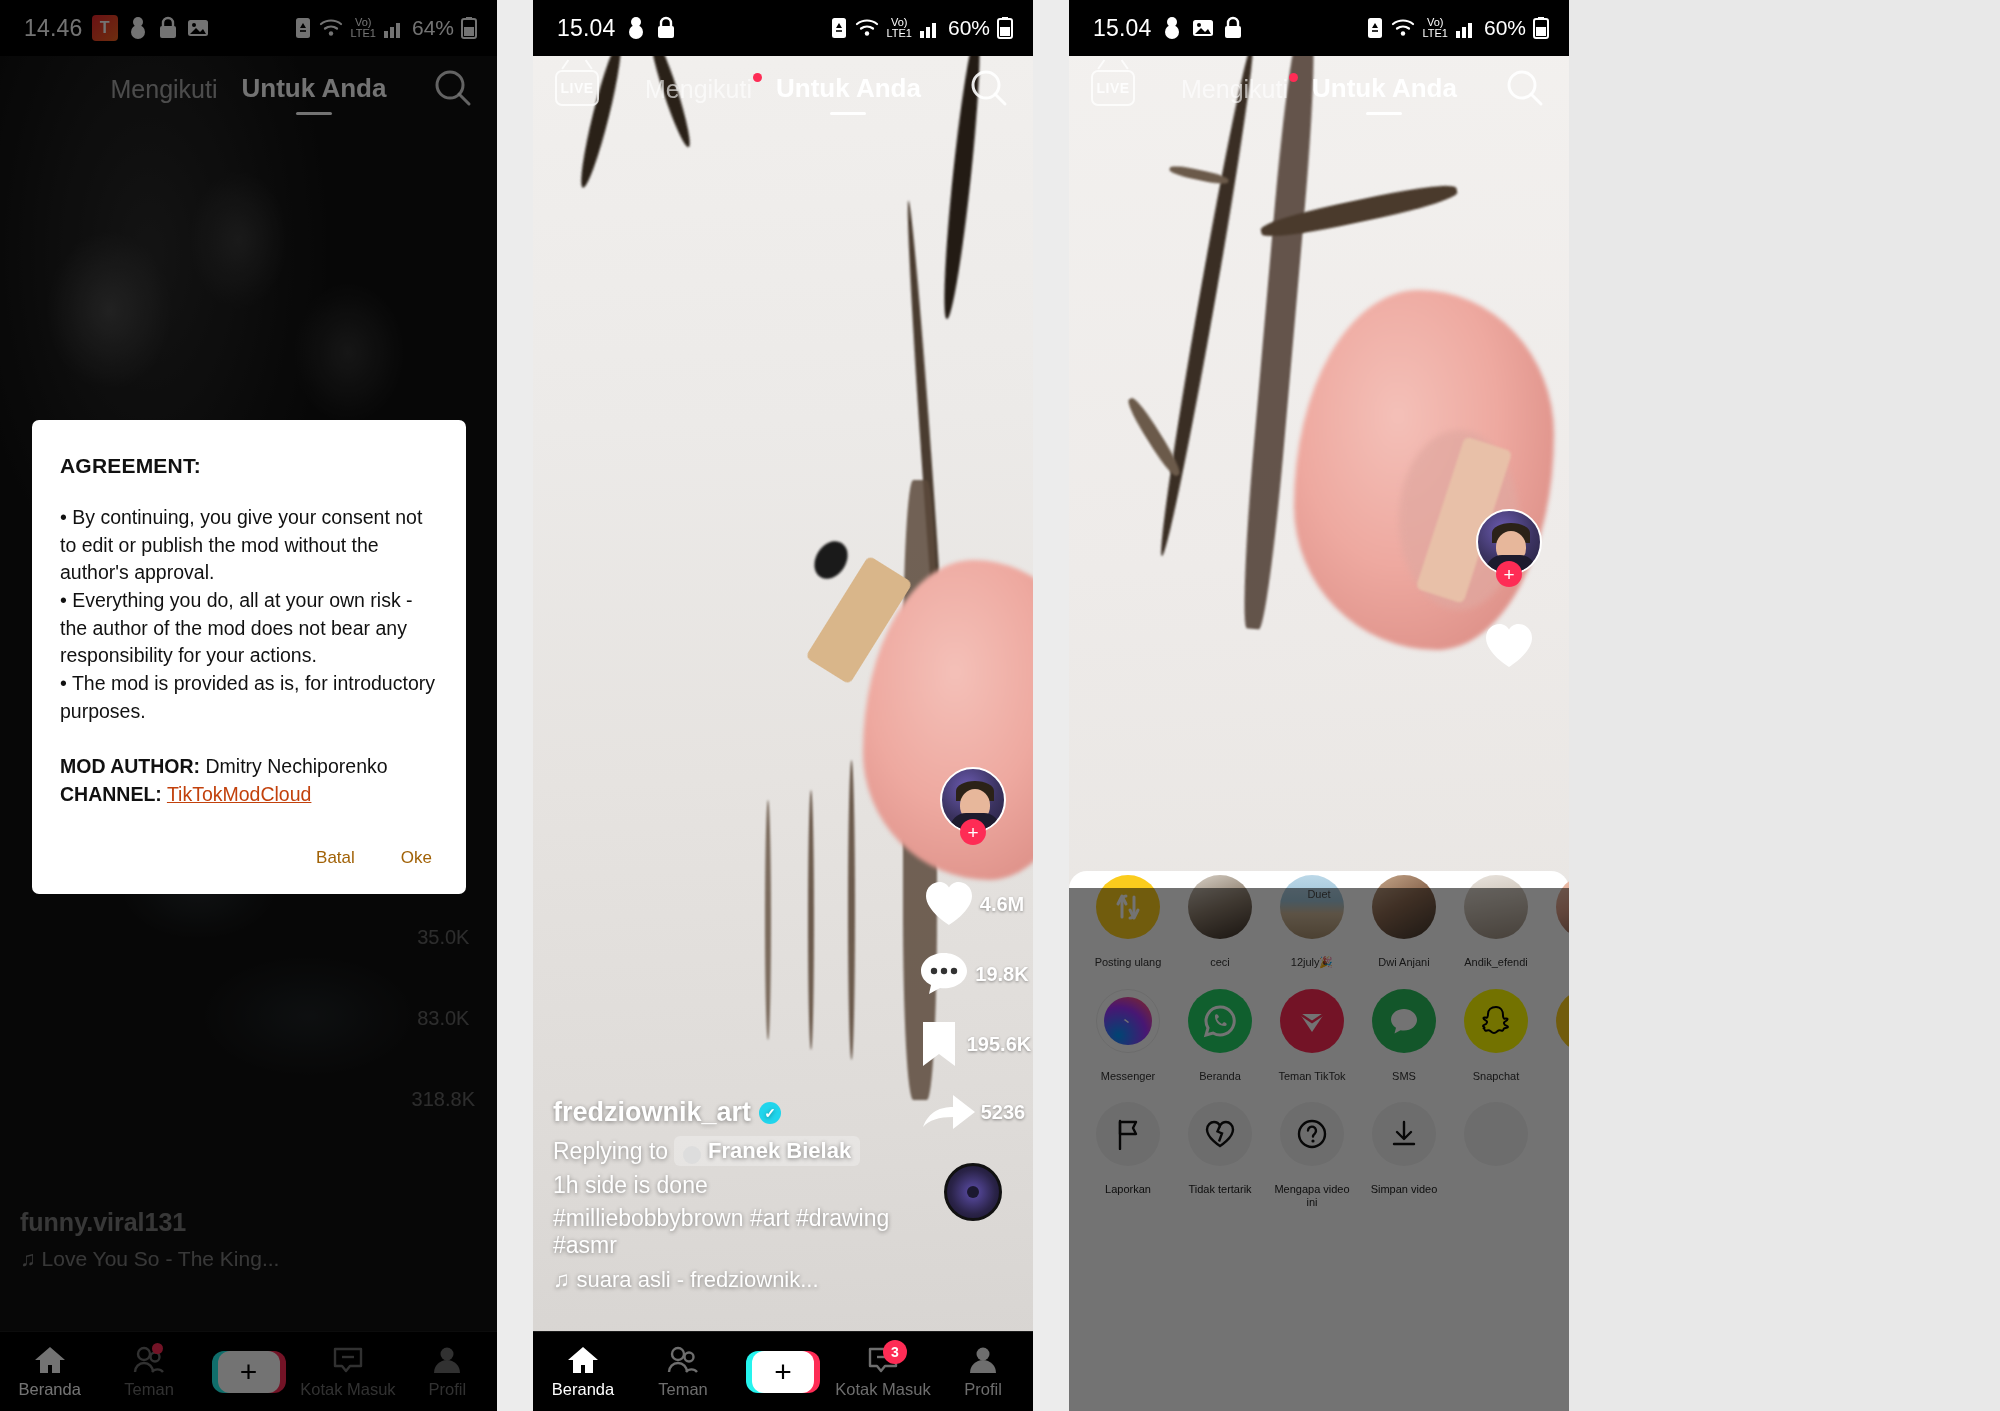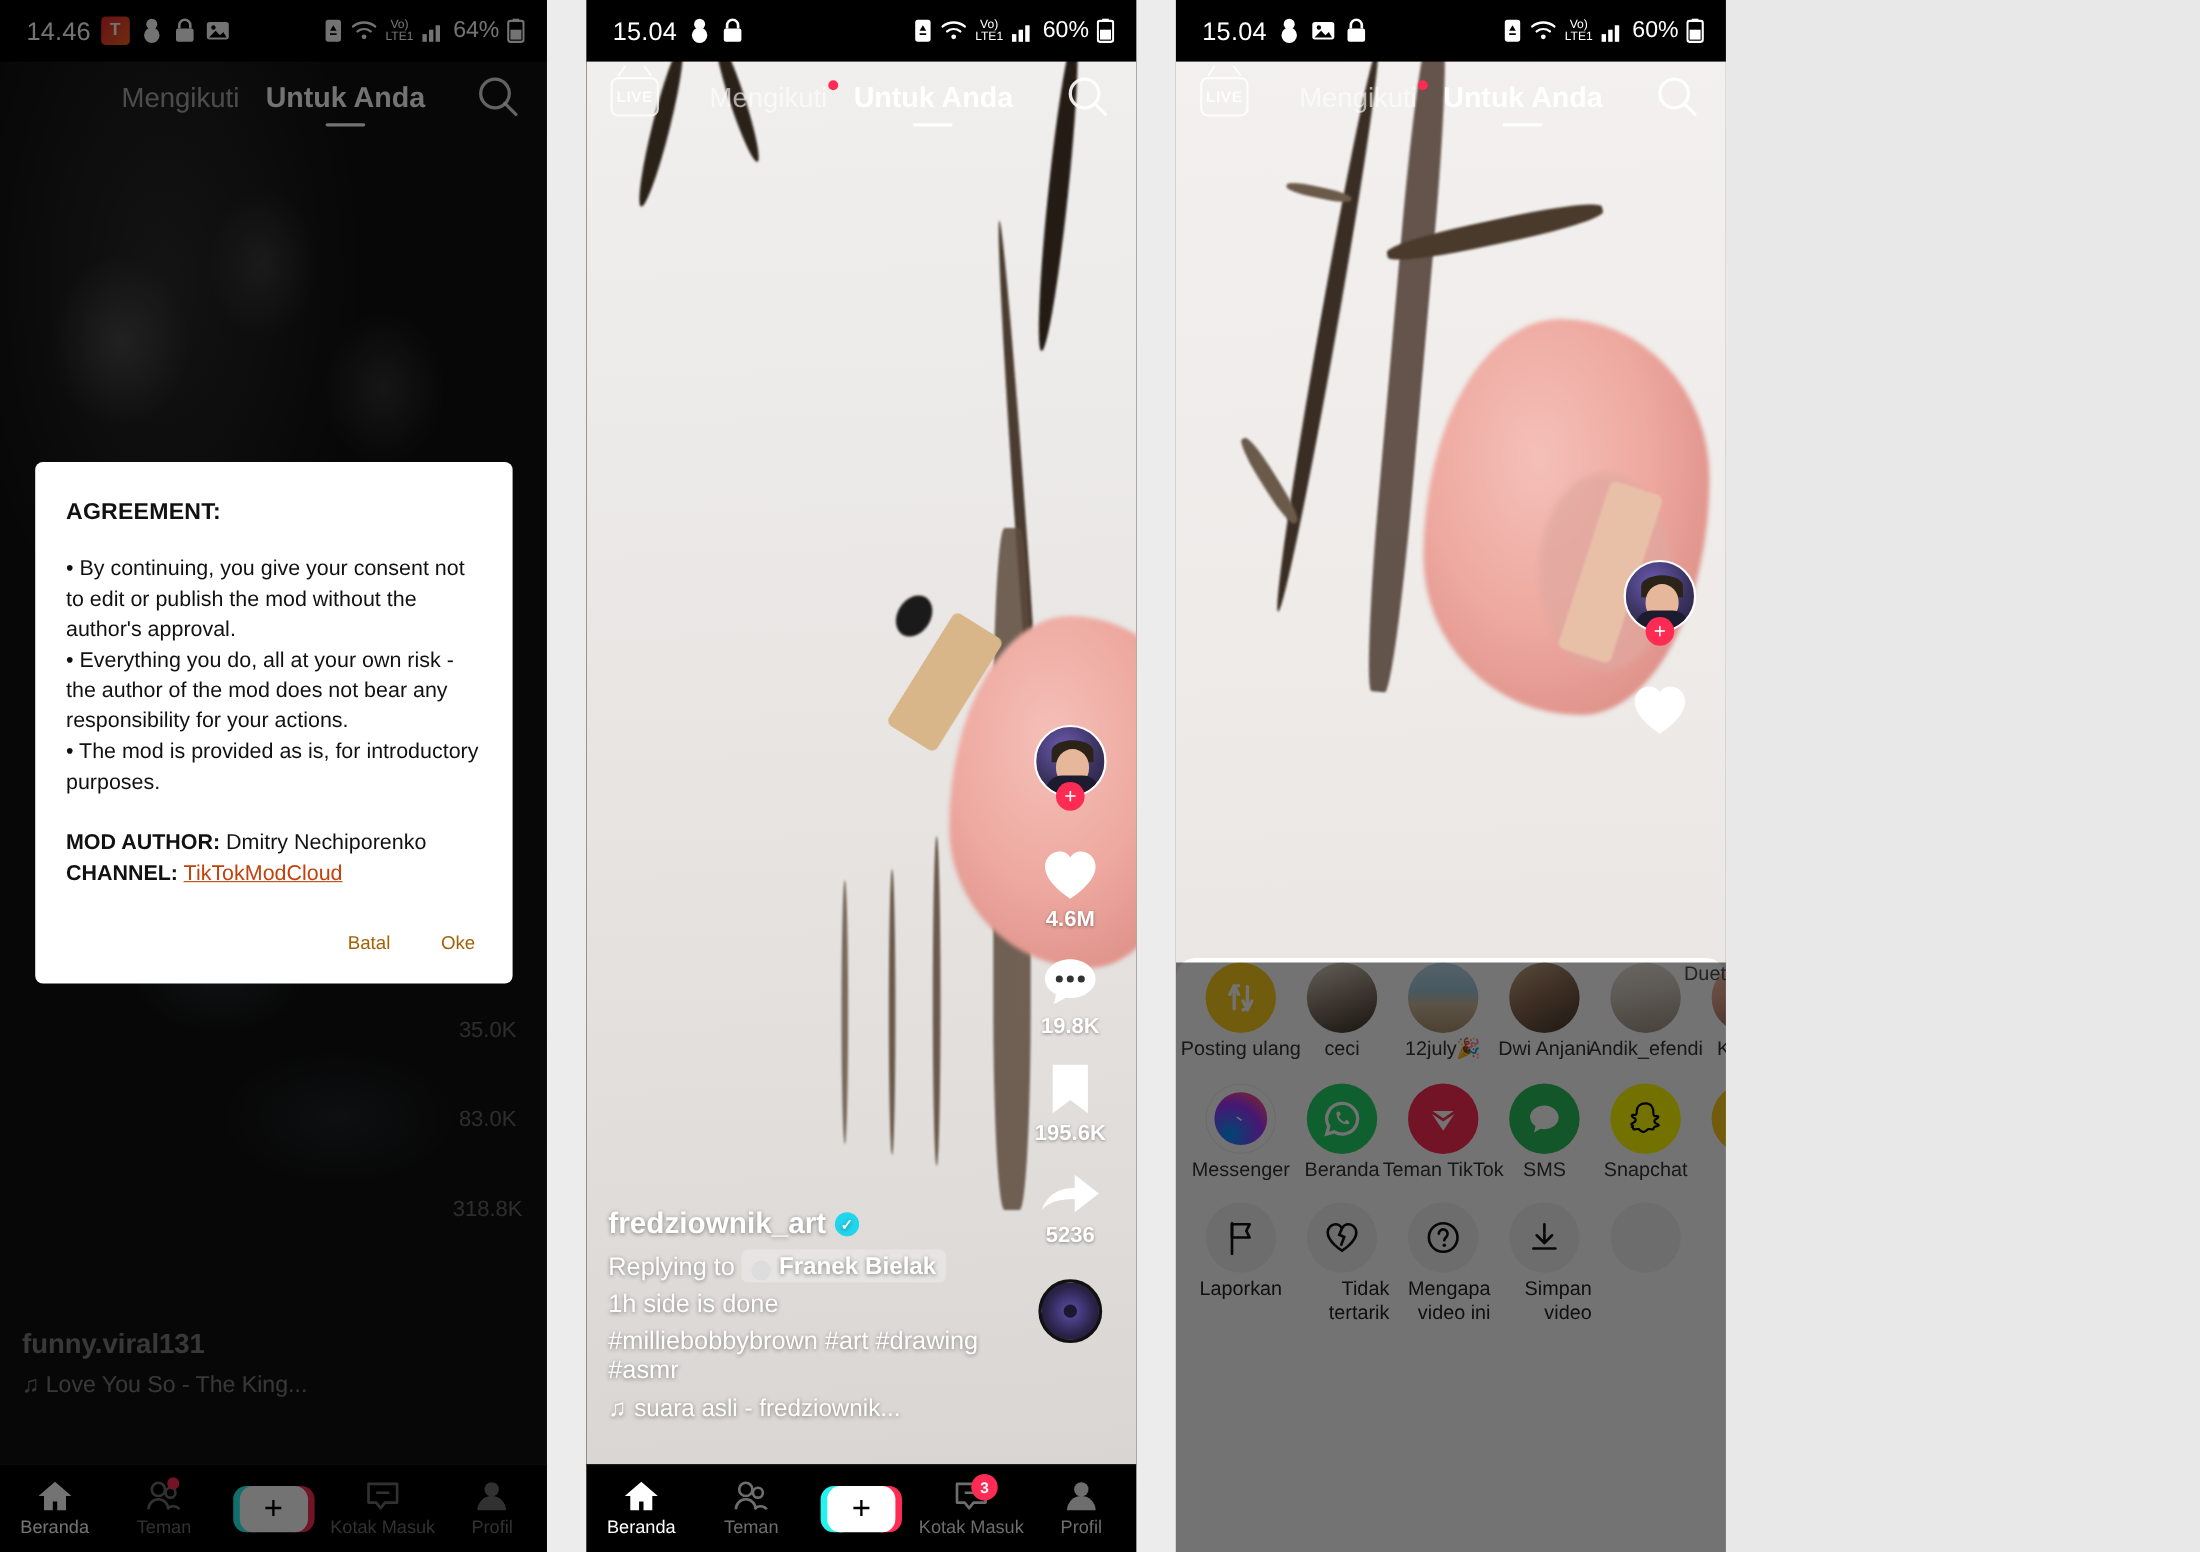--- a/index.html
+++ b/index.html
@@ -96,21 +96,21 @@
     overflow:hidden; position:relative;}
   .avatar .face{position:absolute;left:18px;top:20px;width:30px;height:32px;border-radius:50% 50% 45% 45%;
     background:#e7b79b;}
   .avatar .hair{position:absolute;left:14px;top:12px;width:38px;height:20px;border-radius:50% 50% 0 0;
     background:#2b2218;}
   .avatar .body{position:absolute;left:8px;bottom:0;width:50px;height:18px;border-radius:16px 16px 0 0;
     background:#1d1b2e;}
   .plus-badge{ position:absolute; bottom:-12px; left:50%; transform:translateX(-50%);
     width:26px;height:26px;border-radius:50%;background:#fe2c55;color:#fff;
     display:flex;align-items:center;justify-content:center;font-size:19px;line-height:1;}
-  .rail-item{ display:flex; flex-direction:column; align-items:center; gap:4px; margin-top:10px;}
+  .rail-item{ display:flex; flex-direction:row; align-items:center; gap:4px; margin-top:10px;}
   .rail-count{ color:#fff; font-size:20px; font-weight:bold; text-shadow:0 1px 3px rgba(0,0,0,.4);}
   .music-disc{ width:58px;height:58px;border-radius:50%;margin-top:18px;
     background:radial-gradient(circle at 50% 50%, #5d4eaa 0%, #2a2348 60%, #151226 100%);
     border:3px solid #111; position:relative;}
   .music-disc::after{content:"";position:absolute;inset:20px;border-radius:50%;background:#1b1830;}
 
   
   .caption { position:absolute; left:20px; bottom:118px; right:120px; z-index:45; color:#fff;
              text-shadow:0 1px 4px rgba(0,0,0,.45); }
   .cap-user { font-size:27px; font-weight:bold; display:flex; align-items:center; gap:8px;}
@@ -168,21 +168,21 @@
     border-radius:18px 18px 0 0; z-index:90; }
   .sheet-head{ height:62px; display:flex; align-items:center; justify-content:center; position:relative;}
   .sheet-title{ font-size:24px; font-weight:bold; color:#111;}
   .sheet-close{ position:absolute; right:22px; top:16px; font-size:28px; color:#111; line-height:1;
     background:none;border:none;cursor:pointer;font-family:"Liberation Sans",sans-serif;}
   .row{ display:flex; gap:0; padding:4px 10px 0 16px; overflow:hidden;}
   .row-item{ width:86px; flex:0 0 86px; display:flex; flex-direction:column; align-items:center;
     margin-right:6px;}
   .row-circle{ width:64px;height:64px;border-radius:50%; overflow:hidden; position:relative;
     display:flex; align-items:center; justify-content:center;}
-  .row-label{ margin-top:4px; font-size:18px; color:#333; text-align:right; line-height:1.22;
+  .row-label{ margin-top:17px; font-size:11px; color:#333; text-align:center; line-height:1.22;
     white-space:nowrap;}
   .row-label.two{ white-space:normal; }
   .row-label.dim{ color:#bdbdbd; }
   .repost{ background:#fbcc1d; color:#fff; }
   .av1{ background:linear-gradient(160deg,#d9d2c8 0%,#8b7c6c 50%,#3a2f26 100%);}
   .av2{ background:linear-gradient(180deg,#bcd8e8 0%,#9fc4d8 40%,#cdb79a 60%,#a8906f 100%);}
   .av3{ background:linear-gradient(150deg,#c8a98c 0%,#8d6a52 45%,#41362c 100%);}
   .av4{ background:linear-gradient(170deg,#e9e4de 0%,#cfc6bb 40%,#9f9183 100%);}
   .av5{ background:linear-gradient(160deg,#f1c9b5 0%,#d89a84 45%,#7a5a4c 100%);}
   .app-msgr{ background:#fff; border:1.5px solid #eee; }

